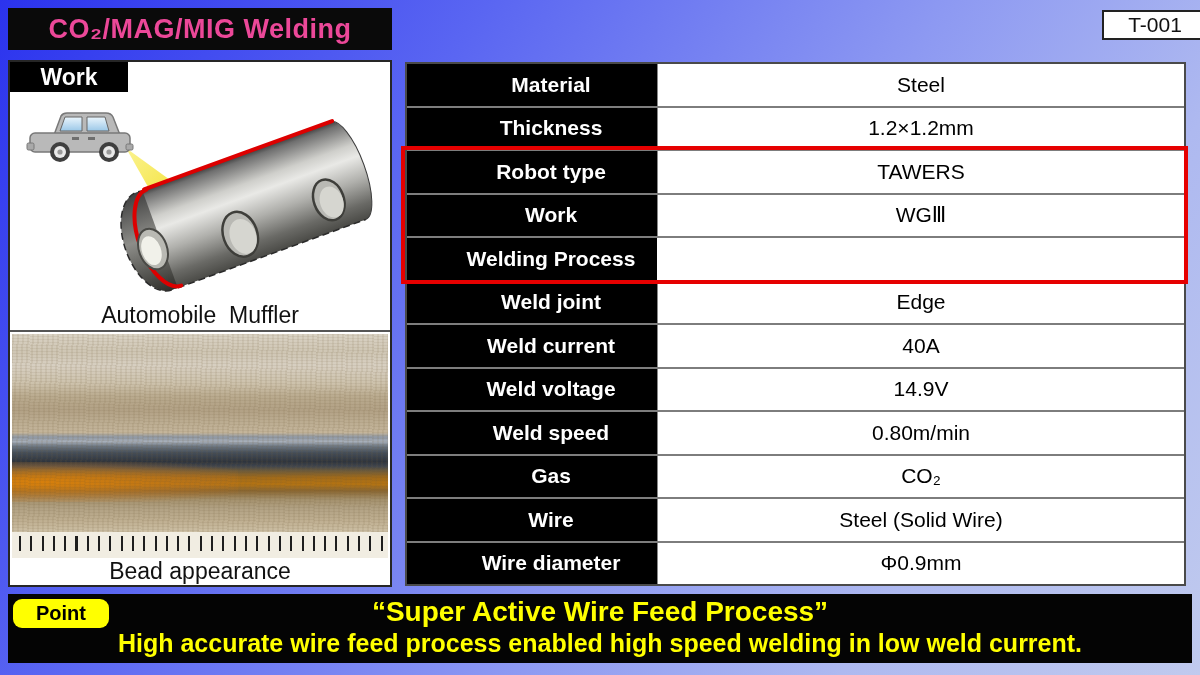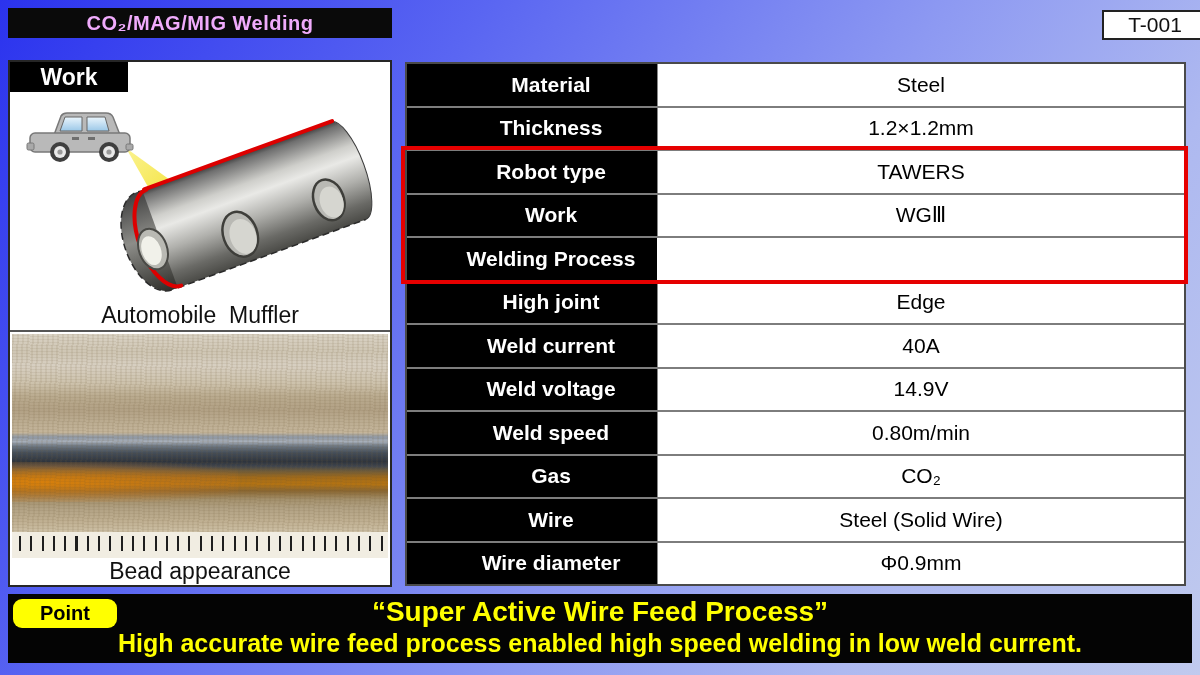--- a/index.html
+++ b/index.html
@@ -6,22 +6,22 @@
   body {
     font-family: "Liberation Sans", "DejaVu Sans", sans-serif;
     width:1200px; height:675px;
   }
   .slide {
     position:relative; width:1200px; height:675px; overflow:hidden;
     background: linear-gradient(123deg, #2b33ee 0%, #5a66f2 30%, #8d99f2 58%, #aeb9f0 78%, #c0caee 100%);
   }
   
   .title-box {
-    position:absolute; left:8px; top:8px; width:384px; height:30px;
-    background:#0a0a0a; color:#f0abfc; font-weight:bold; font-size:20px;
+    position:absolute; left:8px; top:8px; width:384px; height:42px;
+    background:#0a0a0a; color:#ec4899; font-weight:bold; font-size:27px;
     display:flex; align-items:center; justify-content:center; letter-spacing:0.5px;
   }
   .doc-id {
     position:absolute; left:1102px; top:10px; width:106px; height:30px;
     background:#ffffff; border:2px solid #222; color:#111; font-size:21px;
     display:flex; align-items:center; justify-content:center; box-sizing:border-box;
   }
   
   .work-panel {
     position:absolute; left:8px; top:60px; width:384px; height:527px;
@@ -84,21 +84,21 @@
   .red-highlight {
     position:absolute; left:401px; top:146px; width:787px; height:138px;
     border:4px solid var(--red, #e60000); box-sizing:border-box; pointer-events:none;
   }
   
   .point-bar {
     position:absolute; left:8px; top:594px; width:1184px; height:69px;
     background:#040404;
   }
   .point-tag {
-    position:absolute; left:5px; top:5px; width:104px; height:29px;
+    position:absolute; left:5px; top:5px; width:96px; height:29px;
     background:var(--yellow, #ffff00); color:#000; font-weight:bold; font-size:20px;
     border-radius:9px; display:flex; align-items:center; justify-content:center;
   }
   .point-headline {
     position:absolute; left:0; top:1px; width:100%; text-align:center;
     color:var(--yellow, #ffff00); font-weight:bold; font-size:28px; line-height:33px;
   }
   .point-description {
     position:absolute; left:0; top:34px; width:100%; text-align:center;
     color:var(--yellow, #ffff00); font-weight:bold; font-size:25px; line-height:31px;
@@ -203,21 +203,21 @@
         <div class="spec-value">TAWERS</div>
       </div>
       <div class="spec-row">
         <div class="spec-label">Work</div>
         <div class="spec-value">WGⅢ</div>
       </div>
       <div class="spec-row">
         <div class="spec-label">Welding Process</div>
       </div>
       <div class="spec-row">
-        <div class="spec-label">High joint</div>
+        <div class="spec-label">Weld joint</div>
         <div class="spec-value">Edge</div>
       </div>
       <div class="spec-row">
         <div class="spec-label">Weld current</div>
         <div class="spec-value">40A</div>
       </div>
       <div class="spec-row">
         <div class="spec-label">Weld voltage</div>
         <div class="spec-value">14.9V</div>
       </div>

